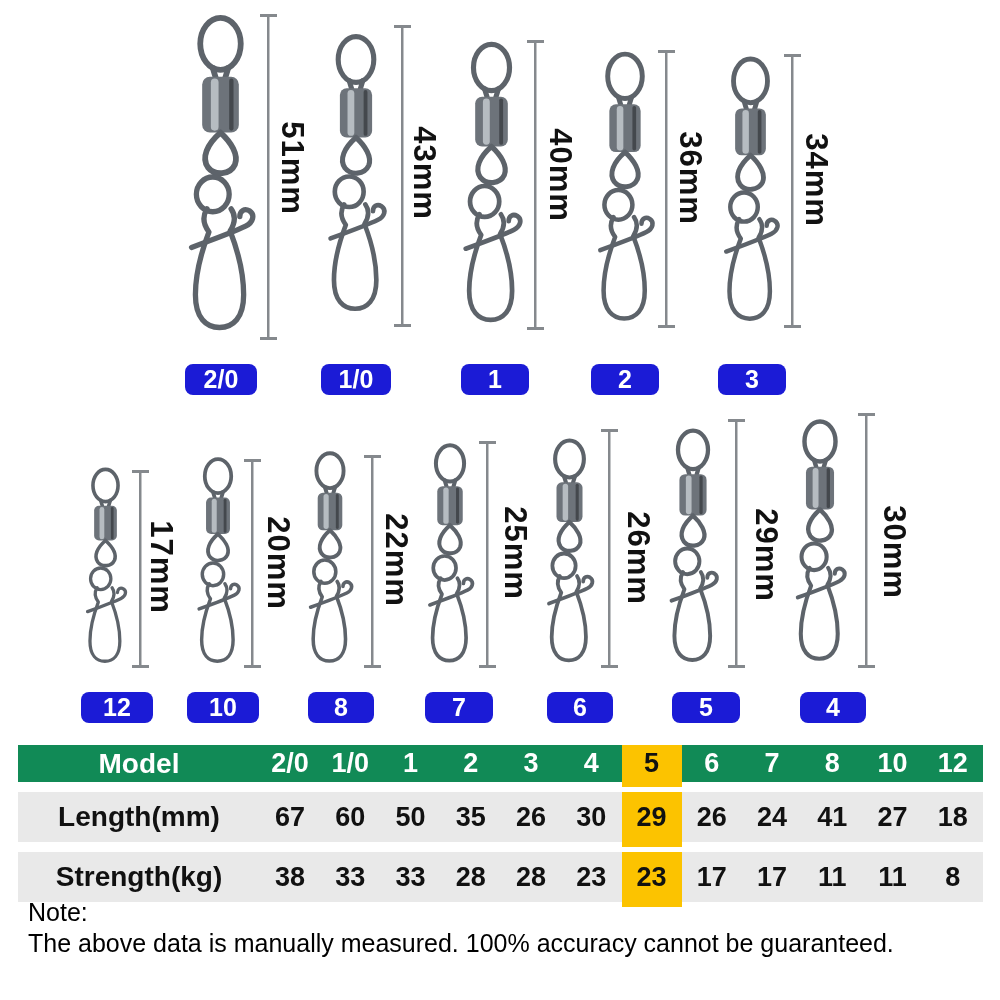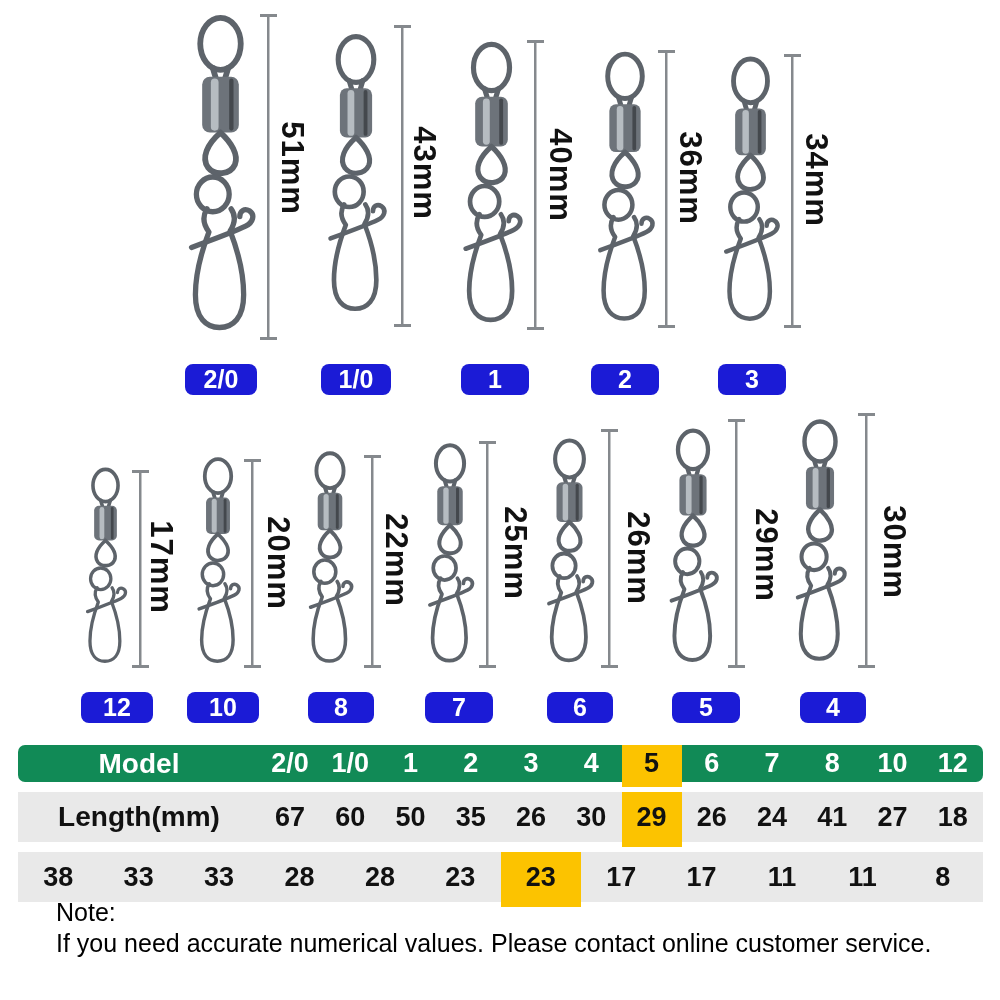--- a/index.html
+++ b/index.html
@@ -30,36 +30,36 @@
   .tag{
     position:absolute;height:31px;background:var(--blue);border-radius:8px;
     color:#ffffff;font-size:25px;font-weight:700;
     display:flex;align-items:center;justify-content:center;
   }
   .spec-table{position:absolute;left:18px;top:745px;width:965px;}
   .trow{
     display:flex;align-items:stretch;height:50px;margin-bottom:10px;
     background:var(--gray);
   }
-  .trow.thead{height:37px;background:var(--green);border-radius:7px;}
+  .trow.thead{height:37px;background:var(--green);}
   .tlabel{
     width:242px;display:flex;align-items:center;justify-content:center;
     font-weight:700;font-size:28px;color:var(--ink);
   }
   .thead .tlabel{color:#ffffff;}
   .tcell{
     flex:1;display:flex;align-items:center;justify-content:center;
     font-weight:700;font-size:27px;color:var(--ink);
   }
   .thead .tcell{color:#ffffff;}
   .hl{background:var(--yellow);box-shadow:0 5px 0 0 var(--yellow);}
   .thead .hl{color:var(--ink);}
   .note{
     position:absolute;left:28px;top:897px;
-    font-size:25px;line-height:31px;color:#000000;margin-left:28px;
+    font-size:25px;line-height:31px;color:#000000;
   }
   .defs-holder{position:absolute;width:0;height:0;overflow:hidden;}
 </style>
 </head>
 <body>
 
 <div class="stage">
 
   <svg class="defs-holder" xmlns="http://www.w3.org/2000/svg" xmlns:xlink="http://www.w3.org/1999/xlink" aria-hidden="true">
     <defs>
@@ -210,33 +210,34 @@
       <div class="tcell">26</div>
       <div class="tcell">30</div>
       <div class="tcell hl">29</div>
       <div class="tcell">26</div>
       <div class="tcell">24</div>
       <div class="tcell">41</div>
       <div class="tcell">27</div>
       <div class="tcell">18</div>
     </div>
     <div class="trow">
+      <div class="tlabel">Strength(kg)</div>
       <div class="tcell">38</div>
       <div class="tcell">33</div>
       <div class="tcell">33</div>
       <div class="tcell">28</div>
       <div class="tcell">28</div>
       <div class="tcell">23</div>
       <div class="tcell hl">23</div>
       <div class="tcell">17</div>
       <div class="tcell">17</div>
       <div class="tcell">11</div>
       <div class="tcell">11</div>
       <div class="tcell">8</div>
     </div>
   </div>
 
   <div class="note">
     <div>Note:</div>
-    <div>If you need accurate numerical values. Please contact online customer service.</div>
+    <div>The above data is manually measured. 100% accuracy cannot be guaranteed.</div>
   </div>
 
 </div>
 
 </body></html>

